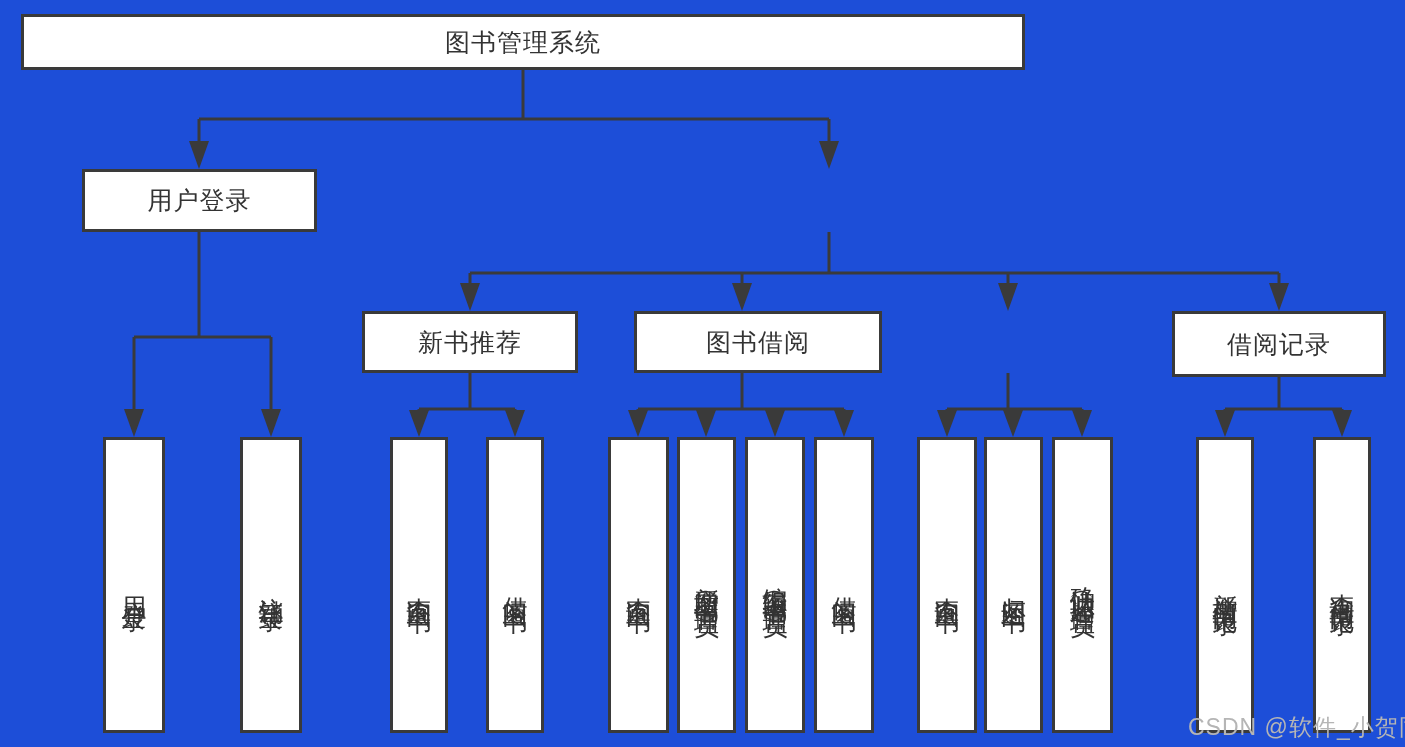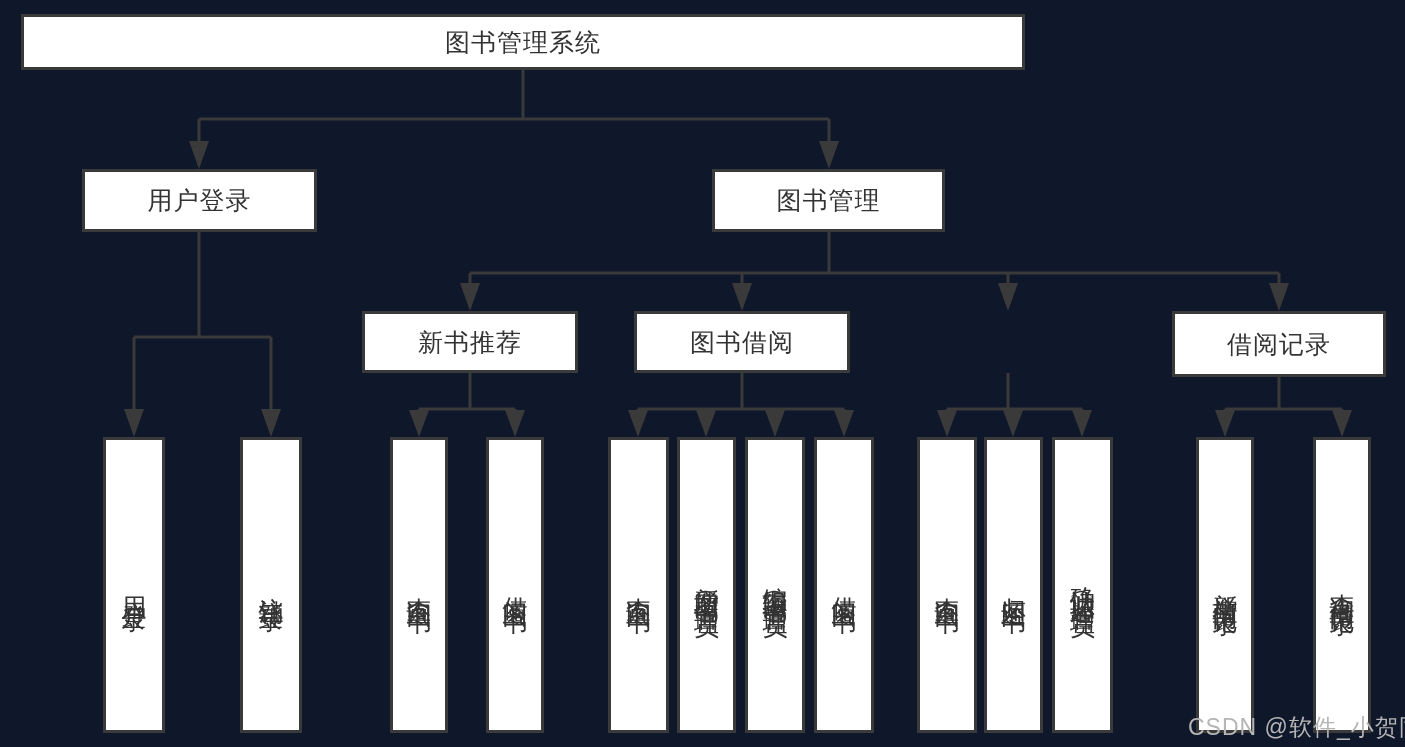--- a/index.html
+++ b/index.html
@@ -1,20 +1,20 @@
 <!DOCTYPE html>
 <html><head>
 <meta charset="utf-8">
 <style>
   html, body { margin: 0; padding: 0; background: #ffffff; }
   #canvas {
     position: relative;
     width: 1405px;
     height: 747px;
-    background: #0f172a;
+    background: #1d4ed8;
     font-family: "Liberation Sans", "DejaVu Sans", sans-serif;
     overflow: hidden;
   }
   #wires {
     position: absolute;
     left: 0; top: 0;
     width: 1405px; height: 747px;
     pointer-events: none;
   }
   .node {
@@ -93,28 +93,25 @@
     </g>
   </svg>
 
   <div class="node hnode" style="left:21px; top:14px; width:1004px; height:56px;">
     <span class="label">图书管理系统</span>
   </div>
 
   <div class="node hnode" style="left:82px; top:169px; width:235px; height:63px;">
     <span class="label">用户登录</span>
   </div>
-  <div class="node hnode" style="left:712px; top:169px; width:233px; height:63px;">
-    <span class="label">图书管理</span>
-  </div>
 
   <div class="node hnode" style="left:362px; top:311px; width:216px; height:62px;">
     <span class="label">新书推荐</span>
   </div>
-  <div class="node hnode" style="left:634px; top:311px; width:216px; height:62px;">
+  <div class="node hnode" style="left:634px; top:311px; width:248px; height:62px;">
     <span class="label">图书借阅</span>
   </div>
   <div class="node hnode" style="left:1172px; top:311px; width:214px; height:66px;">
     <span class="label">借阅记录</span>
   </div>
 
   <div class="node vnode" style="left:103px; top:437px; width:62px; height:296px;">
     <span class="label">用户登录</span>
   </div>
   <div class="node vnode" style="left:240px; top:437px; width:62px; height:296px;">

